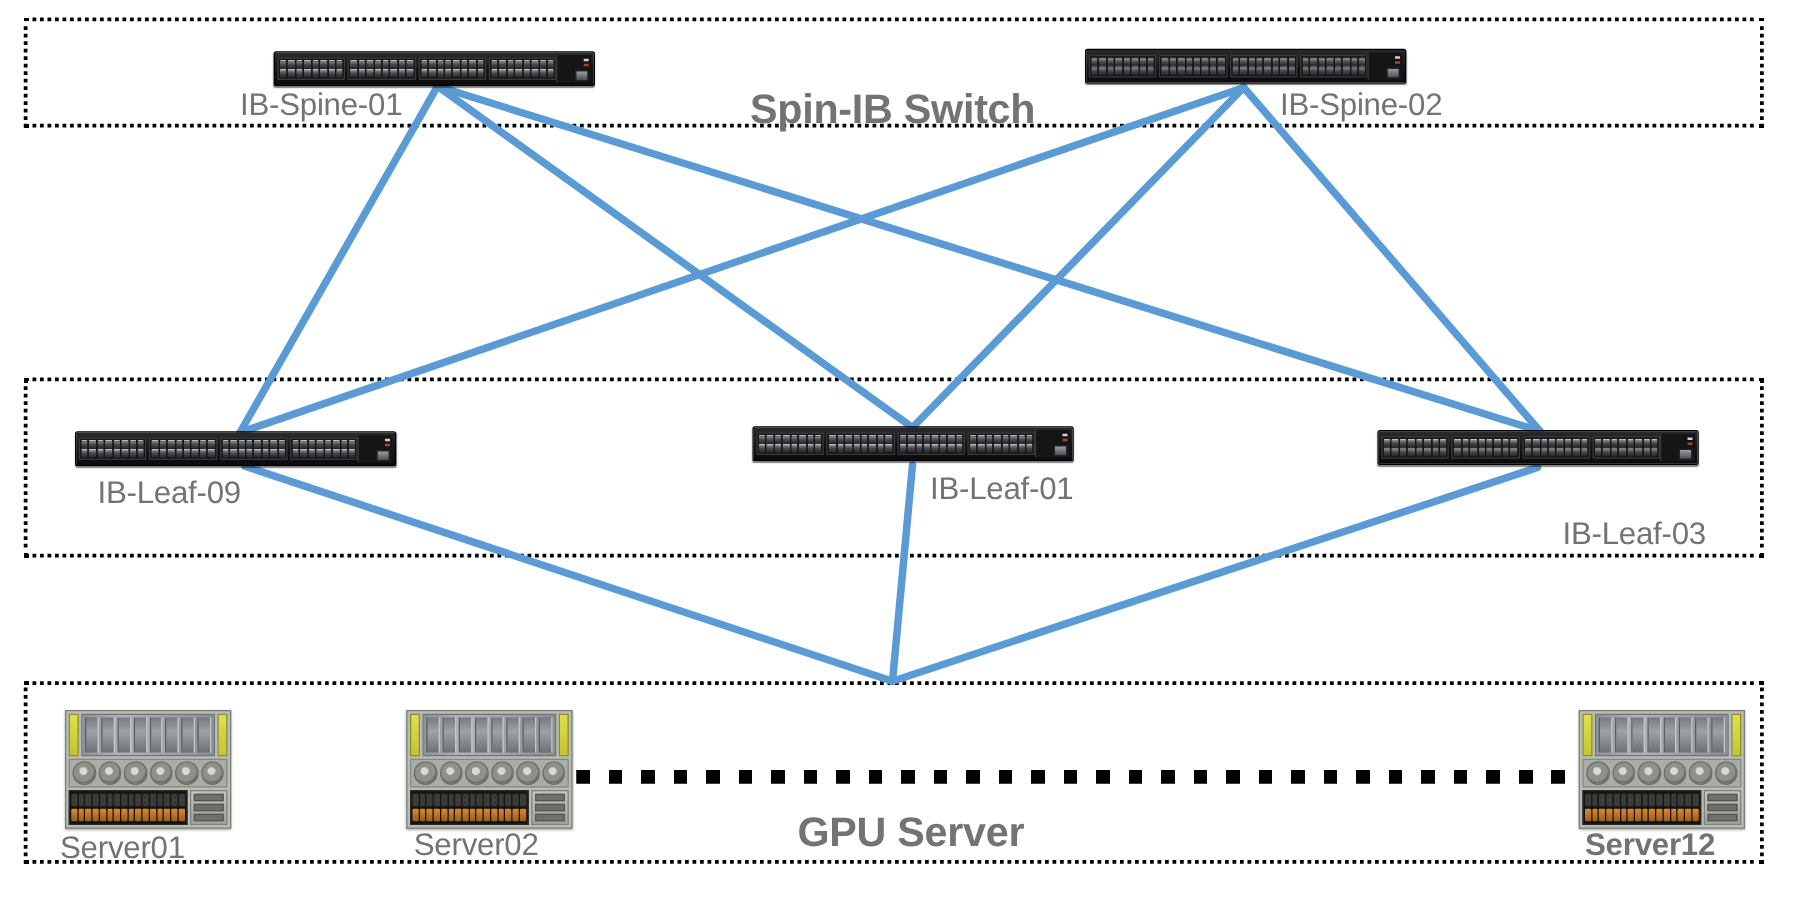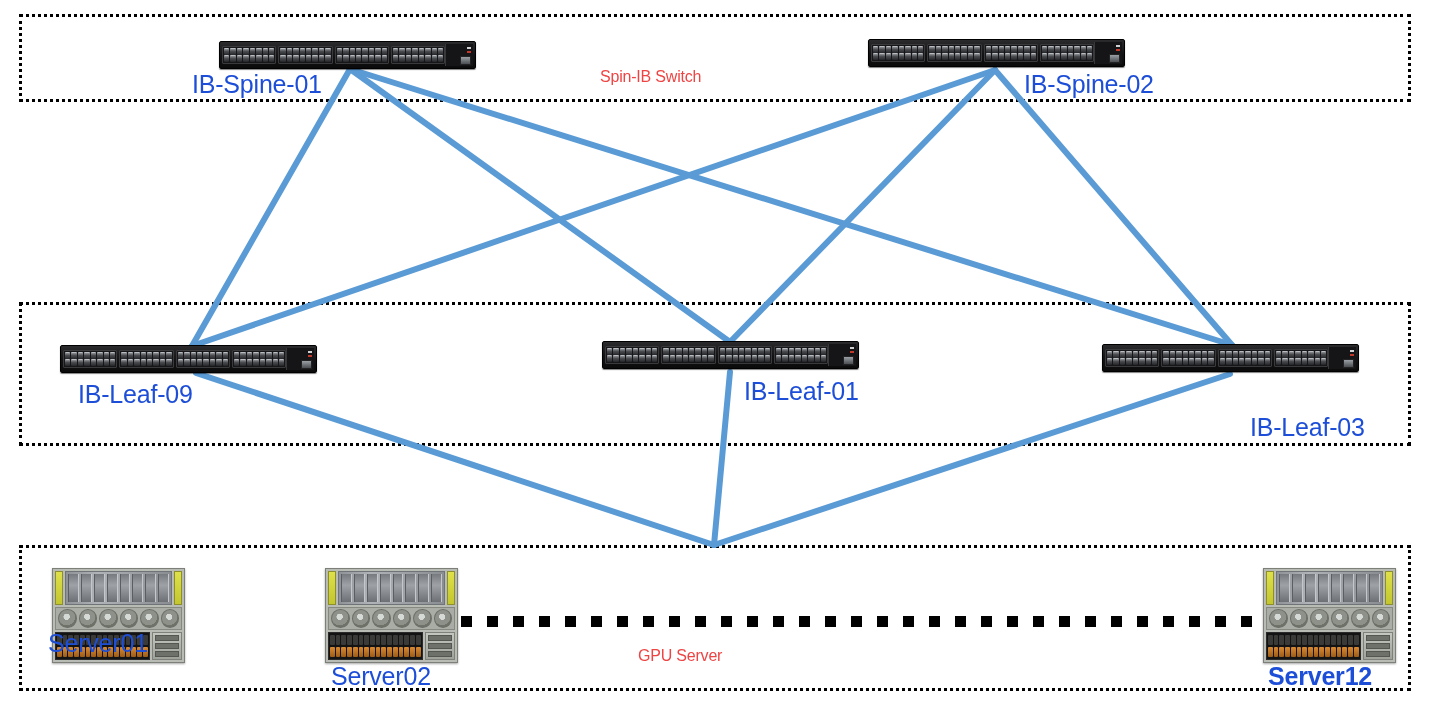--- a/index.html
+++ b/index.html
@@ -19,24 +19,25 @@
   }
   
   .zone {
     position: absolute;
     border: 3px dotted #000000;
     box-sizing: border-box;
     background: transparent;
   }
   .zone-label {
     position: absolute;
-    font-size: 16px;
-    color: #ef4444;
+    font-size: 33px;
+    color: #737373;
     white-space: nowrap;
     letter-spacing: -0.2px;
+    font-weight: bold;
   }
   
   #links {
     position: absolute;
     left: 0; top: 0;
     width: 1449px;
     height: 725px;
     pointer-events: none;
   }
   
@@ -202,21 +203,21 @@
   .srv-ioport {
     height: 4px;
     background: #6d7169;
     border: 1px solid #53574f;
     margin: 0 1px;
   }
   
   .node-label {
     position: absolute;
     font-size: 25px;
-    color: #1d4ed8;
+    color: #737373;
     white-space: nowrap;
     letter-spacing: -0.2px;
   }
   
   .ellipsis-rule {
     position: absolute;
     height: 11px;
     background-image: repeating-linear-gradient(
       to right,
       #000 0px, #000 11px,
@@ -801,21 +802,21 @@
               <div class="srv-dcell"></div>
             </div>
           </div>
           <div class="srv-io">
             <div class="srv-ioport"></div>
             <div class="srv-ioport"></div>
             <div class="srv-ioport"></div>
           </div>
         </div>
       </div>
-      <div class="node-label" style="left: 48px; top: 629px;">Server01</div>
+      <div class="node-label" style="left: 48px; top: 664px;">Server01</div>
       <div class="server" style="left: 325px; top: 568px; width: 133px; height: 95px;">
         <div class="srv-bay">
           <div class="srv-ear"></div>
           <div class="srv-gpu">
             <div class="srv-slot"></div>
             <div class="srv-slot"></div>
             <div class="srv-slot"></div>
             <div class="srv-slot"></div>
             <div class="srv-slot"></div>
             <div class="srv-slot"></div>

